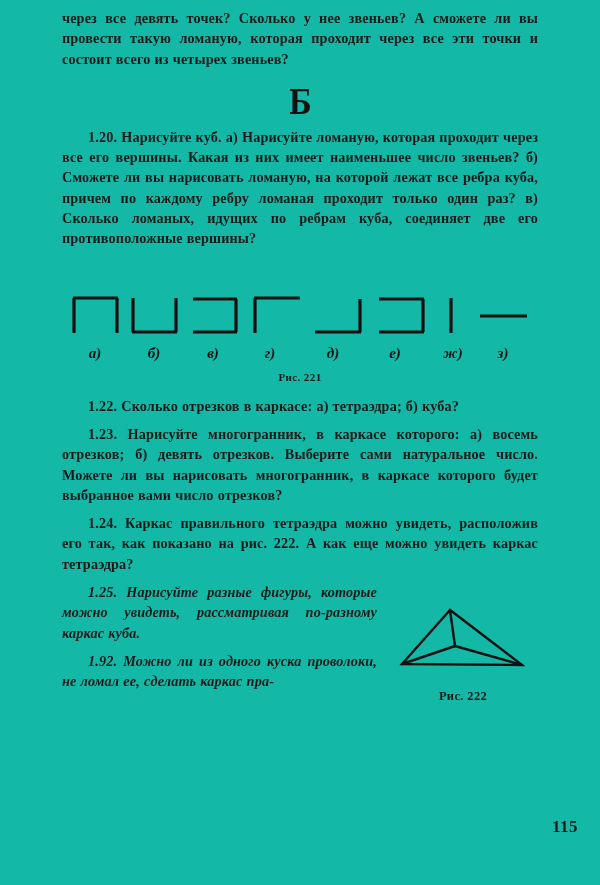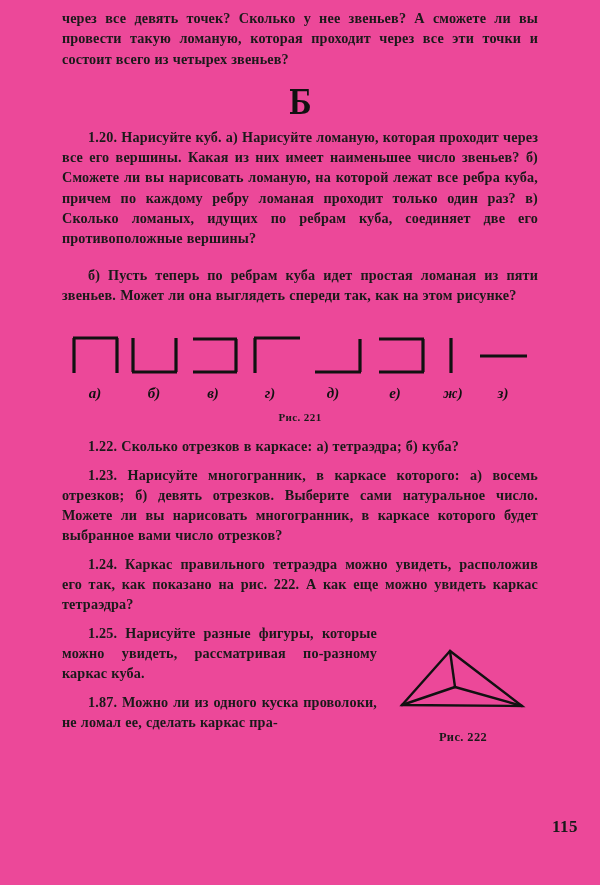--- a/index.html
+++ b/index.html
@@ -11,21 +11,21 @@
     width: 600px;
     height: 885px;
     font-family: "Liberation Serif", "DejaVu Serif", serif;
     color: #1a1a1a;
     position: relative;
     overflow: hidden;
   }
   .page {
     position: absolute;
     inset: 0;
-    background: #ec4899;
+    background: #14b8a6;
   }
   .content {
     position: absolute;
     left: 62px;
     top: 8px;
     width: 476px;
   }
   p.para {
     margin: 0;
     font-size: 14.2px;
@@ -82,20 +82,21 @@
   }
   .fig222-caption {
     text-align: center;
     font-size: 12.4px;
     font-weight: bold;
     letter-spacing: 0.4px;
     margin-top: 7px;
   }
   .narrow {
     width: 315px;
+    font-style: italic;
   }
   .page-number {
     position: absolute;
     right: 22px;
     bottom: 48px;
     font-size: 17px;
     font-weight: bold;
     letter-spacing: 0.5px;
   }
   .clearfix::after {
@@ -116,21 +117,20 @@
     <div class="section-letter">Б</div>
 
     <p class="para indent"><span>1.20.</span>
       <span>Нарисуйте куб. а) Нарисуйте ломаную, которая проходит через все его вершины. Какая из них имеет наименьшее число звеньев? б) Сможете ли вы нарисовать ломаную, на которой лежат все ребра куба, причем по каждому ребру ломаная проходит только один раз? в) Сколько ломаных, идущих по ребрам куба, соединяет две его противоположные вершины?</span></p>
 
     <div class="spacer-sm"></div>
 
 
     <div class="spacer-sm"></div>
 
-    <p class="para indent"><span>б) Пусть теперь по ребрам куба идет простая ломаная из пяти звеньев. Может ли она выглядеть спереди так, как на этом рисунке?</span></p>
 
     <div class="spacer-sm"></div>
 
 
     <div class="fig221-wrap">
       <svg class="fig221" width="470" height="78" viewBox="0 0 470 78">
         <g stroke="#111111" stroke-width="3.2" fill="none" stroke-linecap="butt">
 
           <path d="M 8 8 L 53 8 M 9 8 L 9 43 M 52 8 L 52 43"></path>
 
@@ -193,21 +193,21 @@
         </svg>
         <div class="fig222-caption">Рис. 222</div>
       </div>
 
       <div class="narrow">
         <p class="para indent"><span>1.25.</span>
           <span>Нарисуйте разные фигуры, которые можно увидеть, рассматривая по-разному каркас куба.</span></p>
 
         <div class="spacer-sm"></div>
 
-        <p class="para indent"><span>1.87.</span>
+        <p class="para indent"><span>1.92.</span>
           <span>Можно ли из одного куска проволоки, не ломал ее, сделать каркас пра-</span></p>
       </div>
     </div>
 
   </div>
 
   <div class="page-number">115</div>
 
 </div>
 

